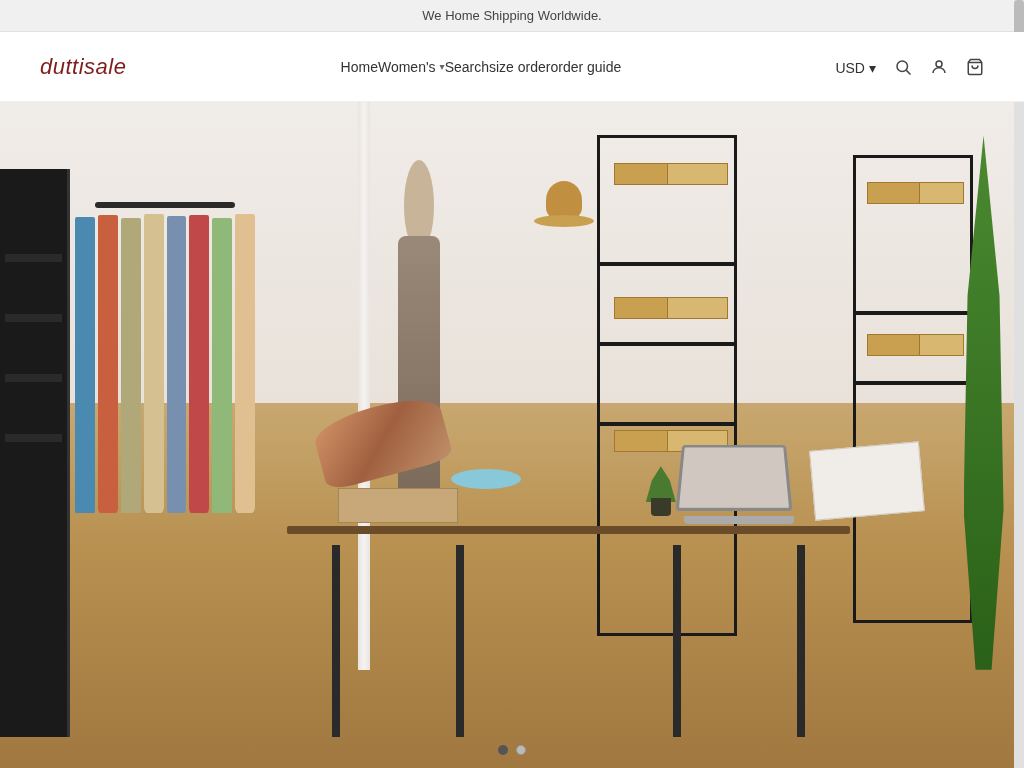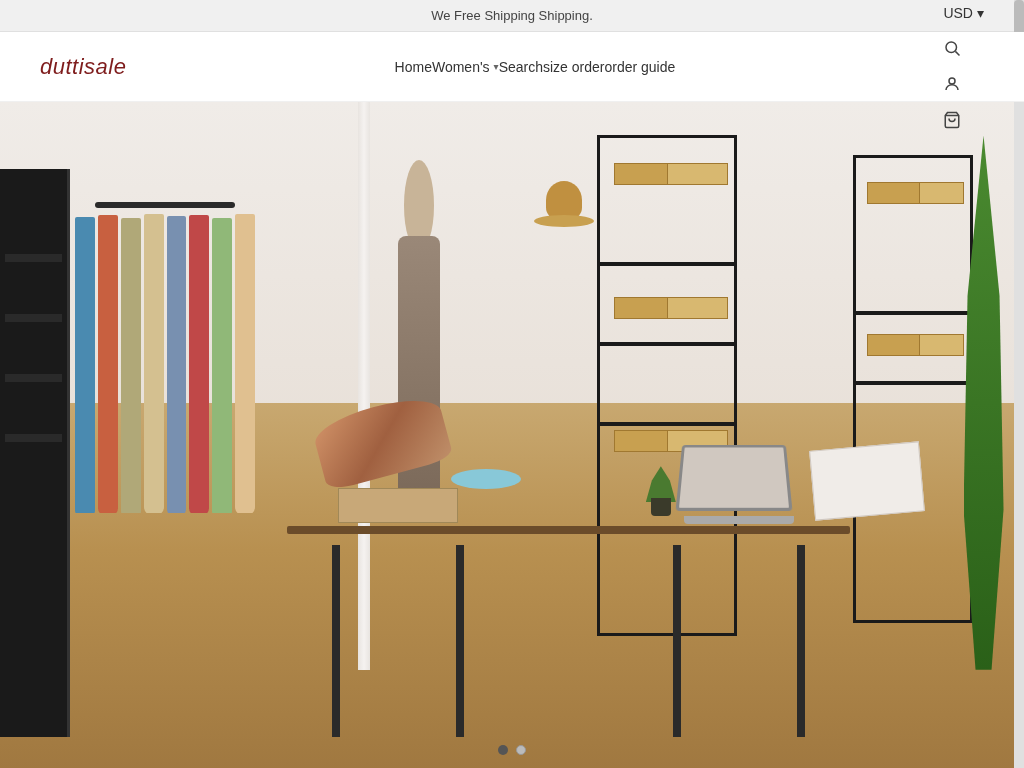--- a/index.html
+++ b/index.html
@@ -61,23 +61,22 @@
       white-space: nowrap;
     }
 
     .nav-item .chevron {
       font-size: 10px;
       color: #666;
     }
 
     .nav-right {
       display: flex;
-      align-items: flex-start;
+      align-items: flex-end;
       gap: 18px;
-      flex-direction: column;
     }
 
     .nav-icon {
       cursor: pointer;
       color: #444;
       font-size: 18px;
       line-height: 1;
       display: flex;
       align-items: center;
       justify-content: center;
@@ -484,21 +483,21 @@
       width: 10px;
       height: 60px;
       background: #bbb;
       border-radius: 4px;
     }
   </style>
 </head>
 <body>
 
 <div class="announcement-bar">
-  <span>We Free Shipping Shipping.</span>
+  <span>We Home Shipping Worldwide.</span>
 </div>
 
 <header class="header">
 
   <a class="logo">duttisale</a>
 
   <nav class="nav-center">
 
     <a class="nav-item">
       <span>Home</span>

